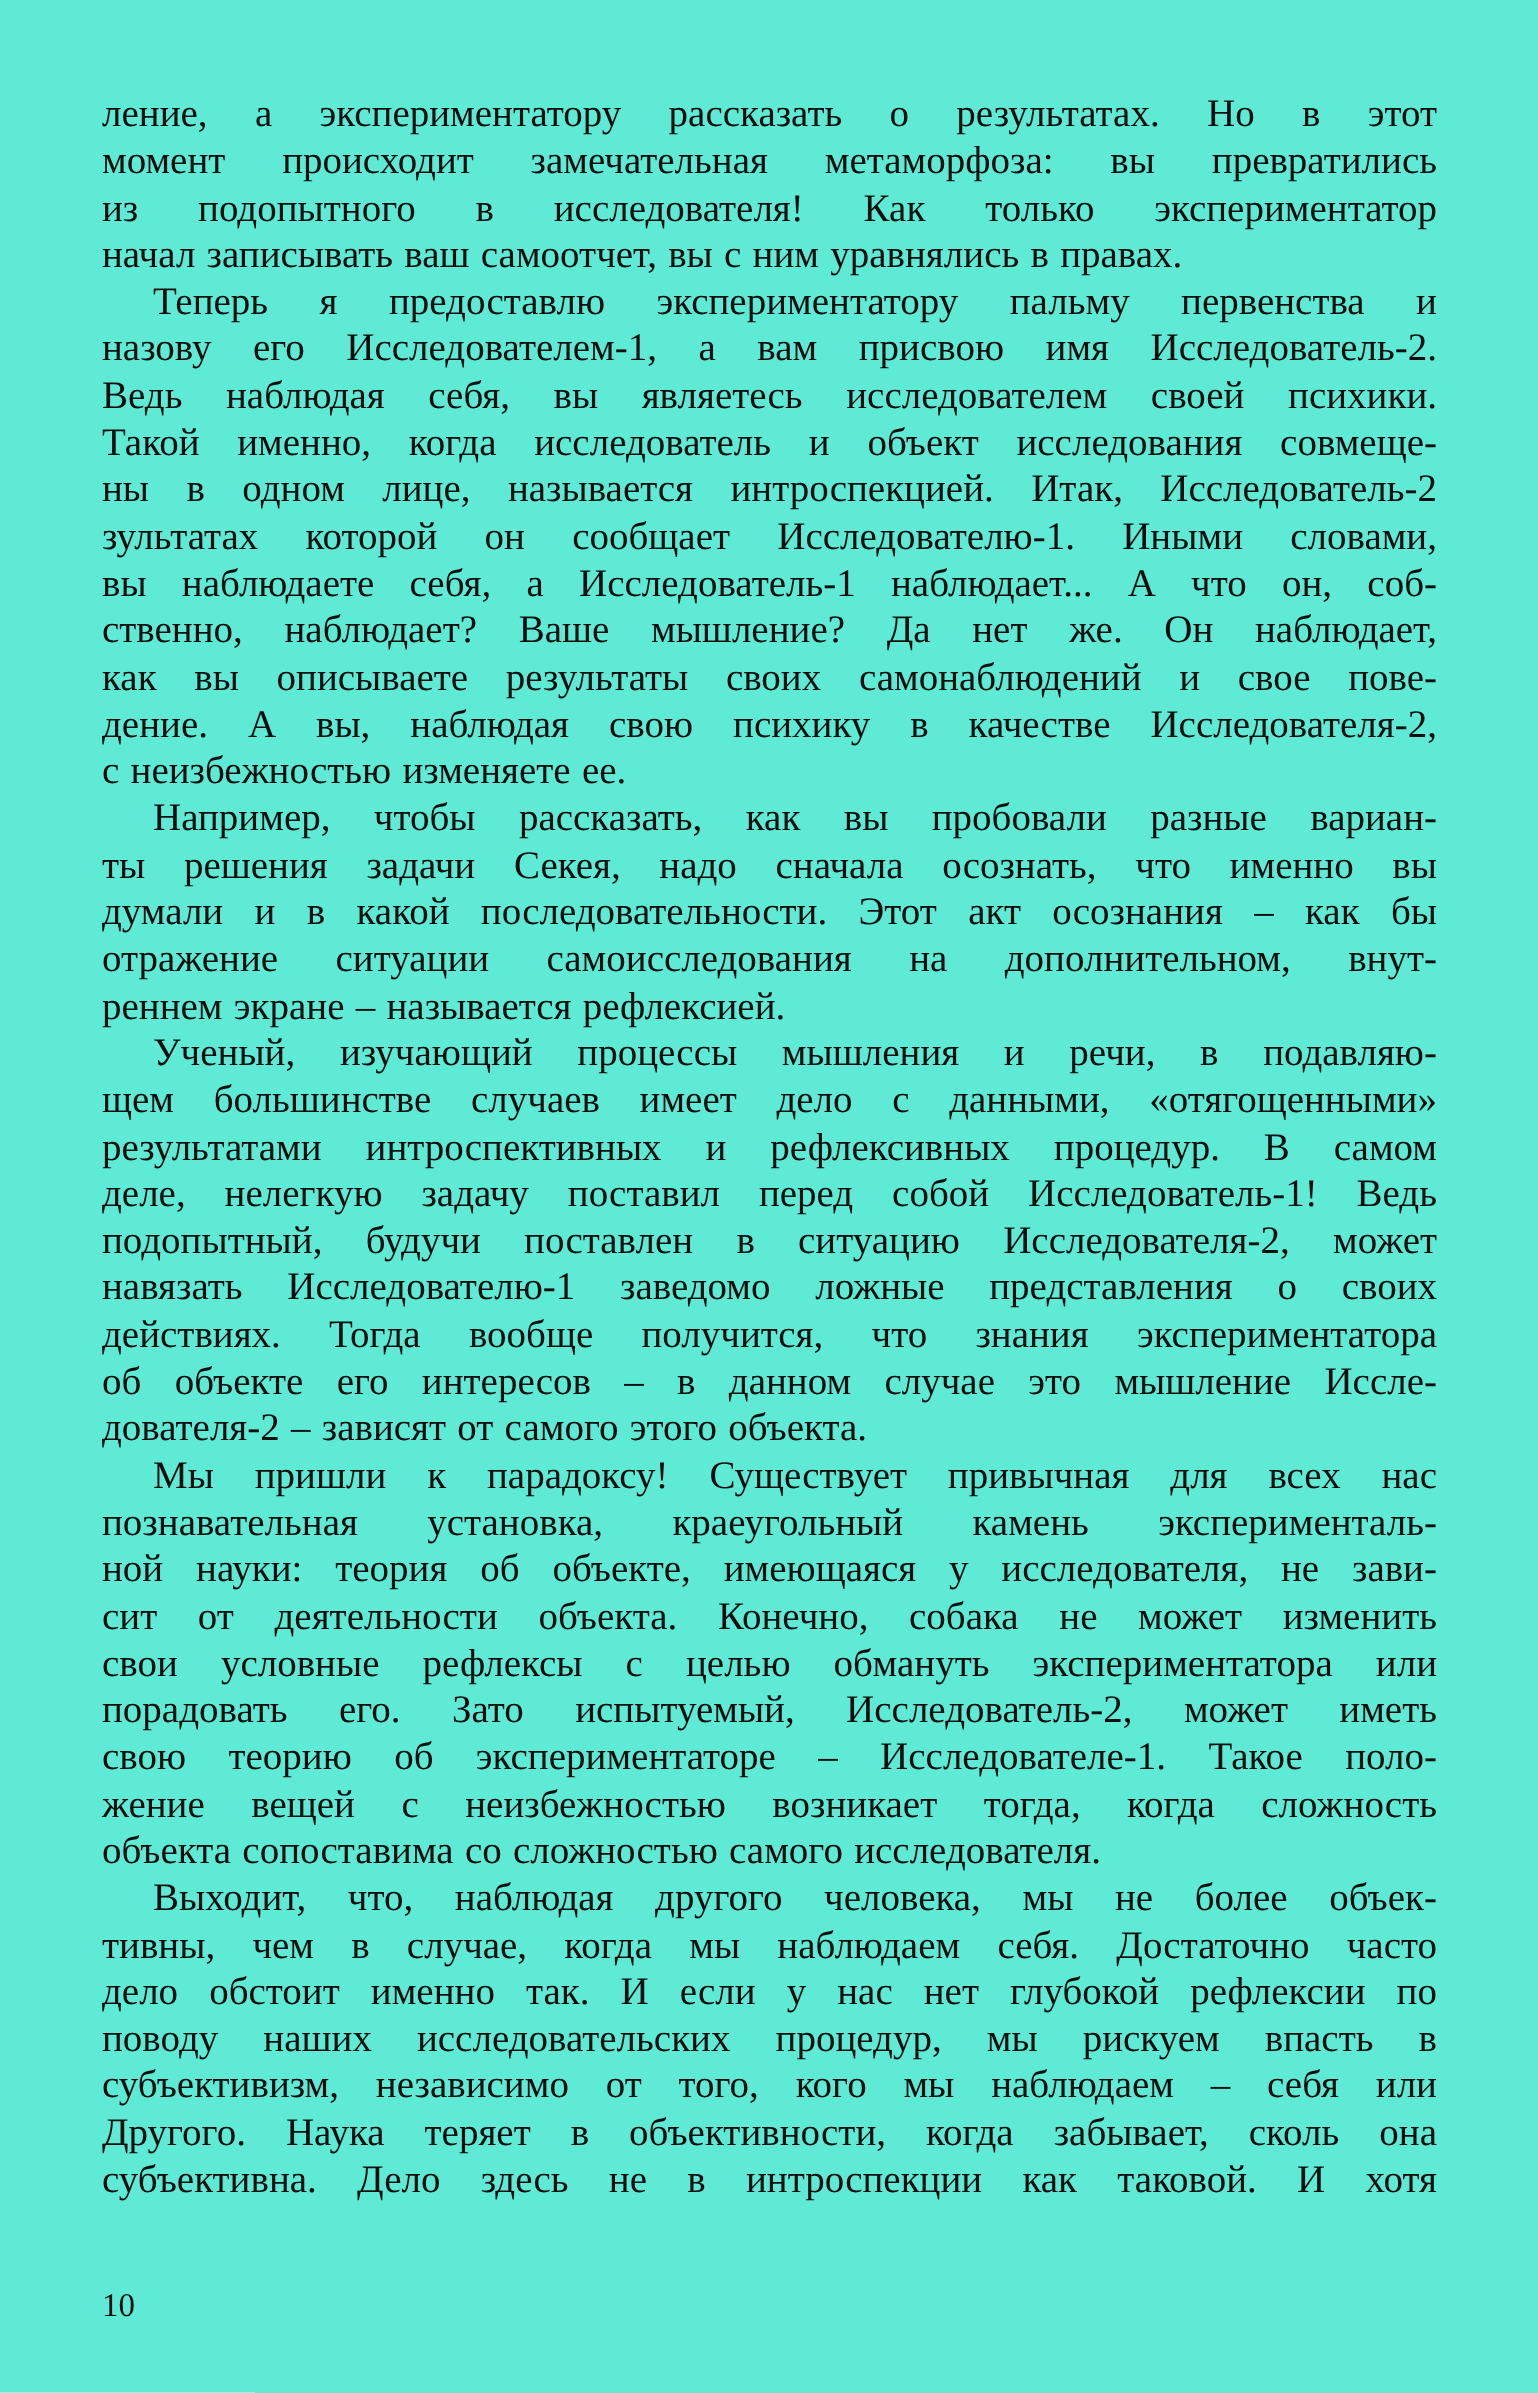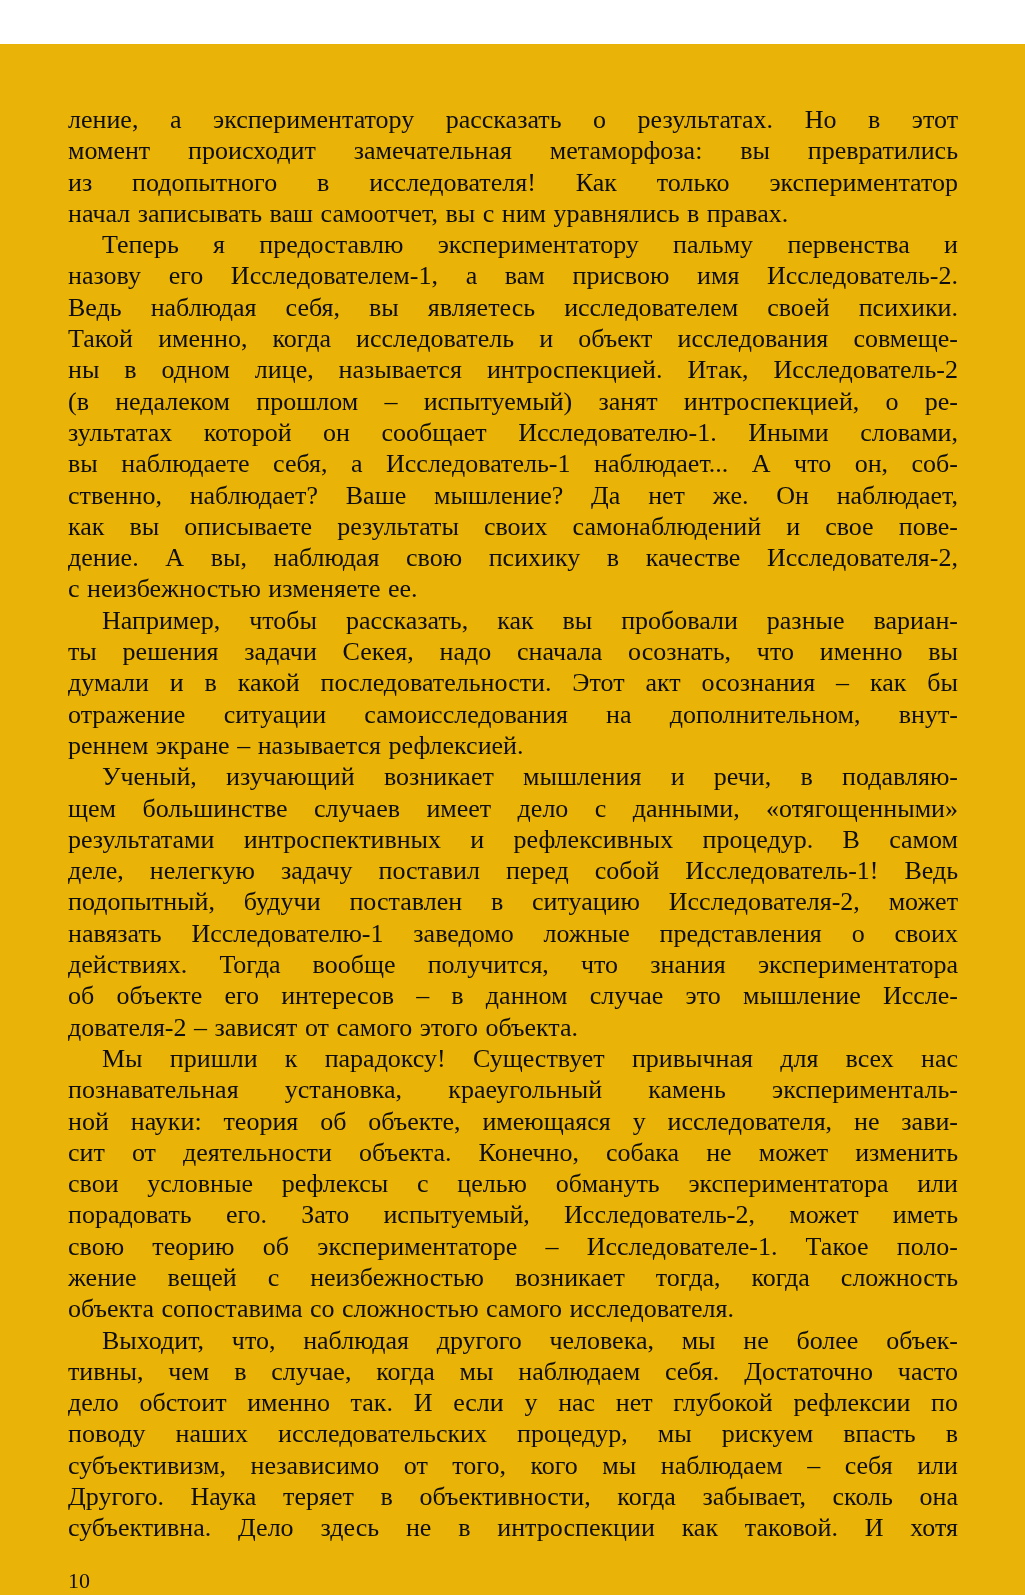--- a/index.html
+++ b/index.html
@@ -11,22 +11,21 @@
     width: 1025px;
     height: 1595px;
     position: relative;
     font-family: "Liberation Serif", serif;
     color: #0e0e0e;
     overflow: hidden;
   }
   .page {
     position: absolute;
     inset: 0;
-    background: #eab308;
-    margin-top: 44px;
+    background: #5eead4;
   }
   .page-text {
     position: absolute;
     left: 68px;
     top: 60px;
     width: 890px;
   }
   .paragraph {
     margin: 0;
     padding: 0;
@@ -67,37 +66,36 @@
         <div class="line"><span>момент происходит замечательная метаморфоза: вы превратились</span></div>
         <div class="line"><span>из подопытного в исследователя! Как только экспериментатор</span></div>
         <div class="line last"><span>начал записывать ваш самоотчет, вы с ним уравнялись в правах.</span></div>
       </div>
       <div class="paragraph">
         <div class="line indent"><span>Теперь я предоставлю экспериментатору пальму первенства и</span></div>
         <div class="line"><span>назову его Исследователем-1, а вам присвою имя Исследователь-2.</span></div>
         <div class="line"><span>Ведь наблюдая себя, вы являетесь исследователем своей психики.</span></div>
         <div class="line"><span>Такой именно, когда исследователь и объект исследования совмеще-</span></div>
         <div class="line"><span>ны в одном лице, называется </span><span class="bold">интроспекцией</span><span>. Итак, Исследователь-2</span></div>
-        <div class="line"><span>(в недалеком прошлом – испытуемый) занят интроспекцией, о ре-</span></div>
         <div class="line"><span>зультатах которой он сообщает Исследователю-1. Иными словами,</span></div>
         <div class="line"><span>вы наблюдаете себя, а Исследователь-1 наблюдает... А что он, соб-</span></div>
         <div class="line"><span>ственно, наблюдает? Ваше мышление? Да нет же. Он наблюдает,</span></div>
         <div class="line"><span>как вы описываете результаты своих самонаблюдений и свое пове-</span></div>
         <div class="line"><span>дение. А вы, наблюдая свою психику в качестве Исследователя-2,</span></div>
         <div class="line last"><span>с неизбежностью изменяете ее.</span></div>
       </div>
       <div class="paragraph">
         <div class="line indent"><span>Например, чтобы рассказать, как вы пробовали разные вариан-</span></div>
         <div class="line"><span>ты решения задачи Секея, надо сначала осознать, что именно вы</span></div>
         <div class="line"><span>думали и в какой последовательности. Этот акт осознания – как бы</span></div>
         <div class="line"><span>отражение ситуации самоисследования на дополнительном, внут-</span></div>
         <div class="line last"><span>реннем экране – называется </span><span class="bold">рефлексией</span><span>.</span></div>
       </div>
       <div class="paragraph">
-        <div class="line indent"><span>Ученый, изучающий возникает мышления и речи, в подавляю-</span></div>
+        <div class="line indent"><span>Ученый, изучающий процессы мышления и речи, в подавляю-</span></div>
         <div class="line"><span>щем большинстве случаев имеет дело с данными, «отягощенными»</span></div>
         <div class="line"><span>результатами интроспективных и рефлексивных процедур. В самом</span></div>
         <div class="line"><span>деле, нелегкую задачу поставил перед собой Исследователь-1! Ведь</span></div>
         <div class="line"><span>подопытный, будучи поставлен в ситуацию Исследователя-2, может</span></div>
         <div class="line"><span>навязать Исследователю-1 заведомо ложные представления о своих</span></div>
         <div class="line"><span>действиях. Тогда вообще получится, что знания экспериментатора</span></div>
         <div class="line"><span>об объекте его интересов – в данном случае это мышление Иссле-</span></div>
         <div class="line last"><span>дователя-2 – зависят от самого этого объекта.</span></div>
       </div>
       <div class="paragraph">

